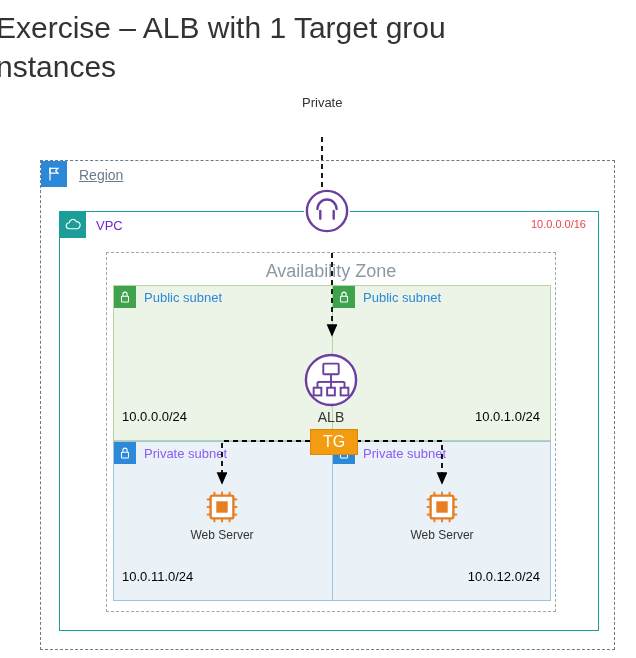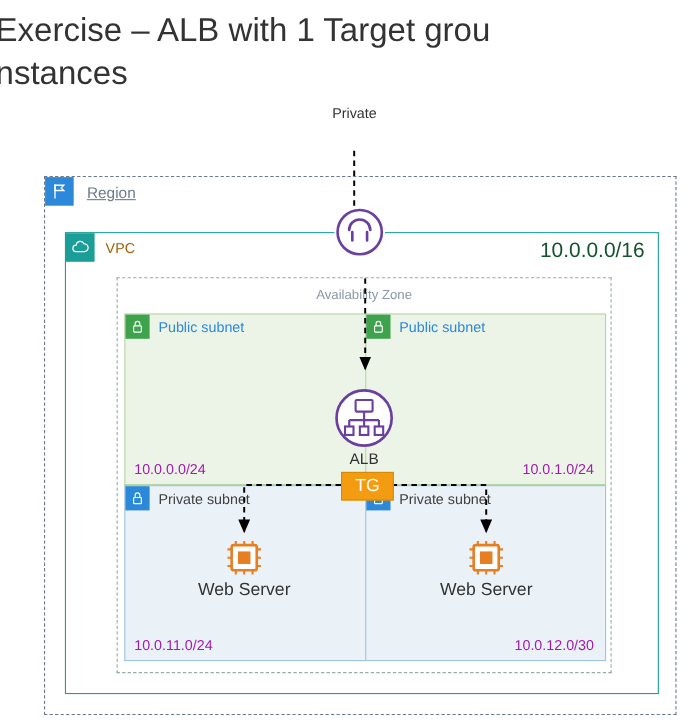--- a/index.html
+++ b/index.html
@@ -92,28 +92,28 @@
     background: #1b9e97;
     display: flex;
     align-items: center;
     justify-content: center;
   }
   .vpc-label {
     position: absolute;
     top: 6px;
     left: 36px;
     font-size: 13px;
-    color: #a16207;
+    color: #6d28d9;
   }
   .vpc-cidr {
     position: absolute;
     top: 6px;
     right: 12px;
-    font-size: 19px;
-    color: #14532d;
+    font-size: 11px;
+    color: #ef4444;
     margin-left: 16px;
   }
   .igw {
     position: absolute;
     top: -24px;
     left: 244px;
     width: 46px;
     height: 46px;
     background: #fff;
   }
@@ -125,21 +125,21 @@
     height: 360px;
     border: 1.5px dashed #9aa;
     box-sizing: border-box;
   }
   .az-label {
     position: absolute;
     top: 8px;
     left: 0;
     right: 0;
     text-align: center;
-    font-size: 12px;
+    font-size: 18px;
     color: #8b99a5;
   }
   .subnet {
     position: absolute;
     box-sizing: border-box;
     border: 1px solid;
   }
   .subnet-public {
     top: 32px;
     height: 156px;
@@ -168,26 +168,26 @@
   }
   .subnet-public .subnet-badge { background: #3fa34d; }
   .subnet-private .subnet-badge { background: #2c88d9; }
   .subnet-label {
     position: absolute;
     top: 4px;
     left: 30px;
     font-size: 13px;
   }
   .subnet-public .subnet-label { color: #2c88d9; }
-  .subnet-private .subnet-label { color: #404040; }
+  .subnet-private .subnet-label { color: #8b5cf6; }
   .subnet-cidr {
     position: absolute;
-    bottom: 6px;
+    bottom: 16px;
     font-size: 13px;
-    color: #a21caf;
+    color: #000000;
   }
   .subnet-public.left .subnet-cidr { left: 8px; }
   .subnet-public.right .subnet-cidr { right: 10px; margin-left: 44px; }
   .subnet-private.left .subnet-cidr { left: 8px; }
   .subnet-private.right .subnet-cidr { right: 10px; }
   .alb-wrap {
     position: absolute;
     top: 100px;
     left: 196px;
     width: 56px;
@@ -224,21 +224,21 @@
     text-align: center;
   }
   .server.left { top: 235px; left: 70px; }
   .server.right { top: 235px; left: 290px; }
   .server-icon {
     width: 38px;
     height: 38px;
     margin: 0 auto;
   }
   .server-label {
-    font-size: 16px;
+    font-size: 12px;
     color: #333;
     margin-top: 2px;
   }
   svg.connector {
     position: absolute;
     top: 0;
     left: 0;
     pointer-events: none;
   }
 </style>
@@ -318,21 +318,21 @@
         </div>
 
         <div class="subnet subnet-private right">
           <span class="subnet-badge">
             <svg viewBox="0 0 20 20" width="14" height="14">
               <rect x="5" y="9" width="10" height="8" rx="1" fill="none" stroke="#fff" stroke-width="1.5"></rect>
               <path d="M7 9 V6 a3 3 0 0 1 6 0 V9" fill="none" stroke="#fff" stroke-width="1.5"></path>
             </svg>
           </span>
           <span class="subnet-label">Private subnet</span>
-          <span class="subnet-cidr">10.0.12.0/30</span>
+          <span class="subnet-cidr">10.0.12.0/24</span>
         </div>
 
         <div class="alb-wrap">
           <div class="alb-icon">
             <svg viewBox="0 0 56 56" width="54" height="54">
               <circle cx="28" cy="28" r="26" fill="#fff" stroke="#6b3fa0" stroke-width="2.5"></circle>
               <rect x="20" y="11" width="16" height="11" rx="1" fill="none" stroke="#6b3fa0" stroke-width="2"></rect>
               <line x1="28" y1="22" x2="28" y2="30" stroke="#6b3fa0" stroke-width="2"></line>
               <line x1="14" y1="30" x2="42" y2="30" stroke="#6b3fa0" stroke-width="2"></line>
               <line x1="14" y1="30" x2="14" y2="36" stroke="#6b3fa0" stroke-width="2"></line>

